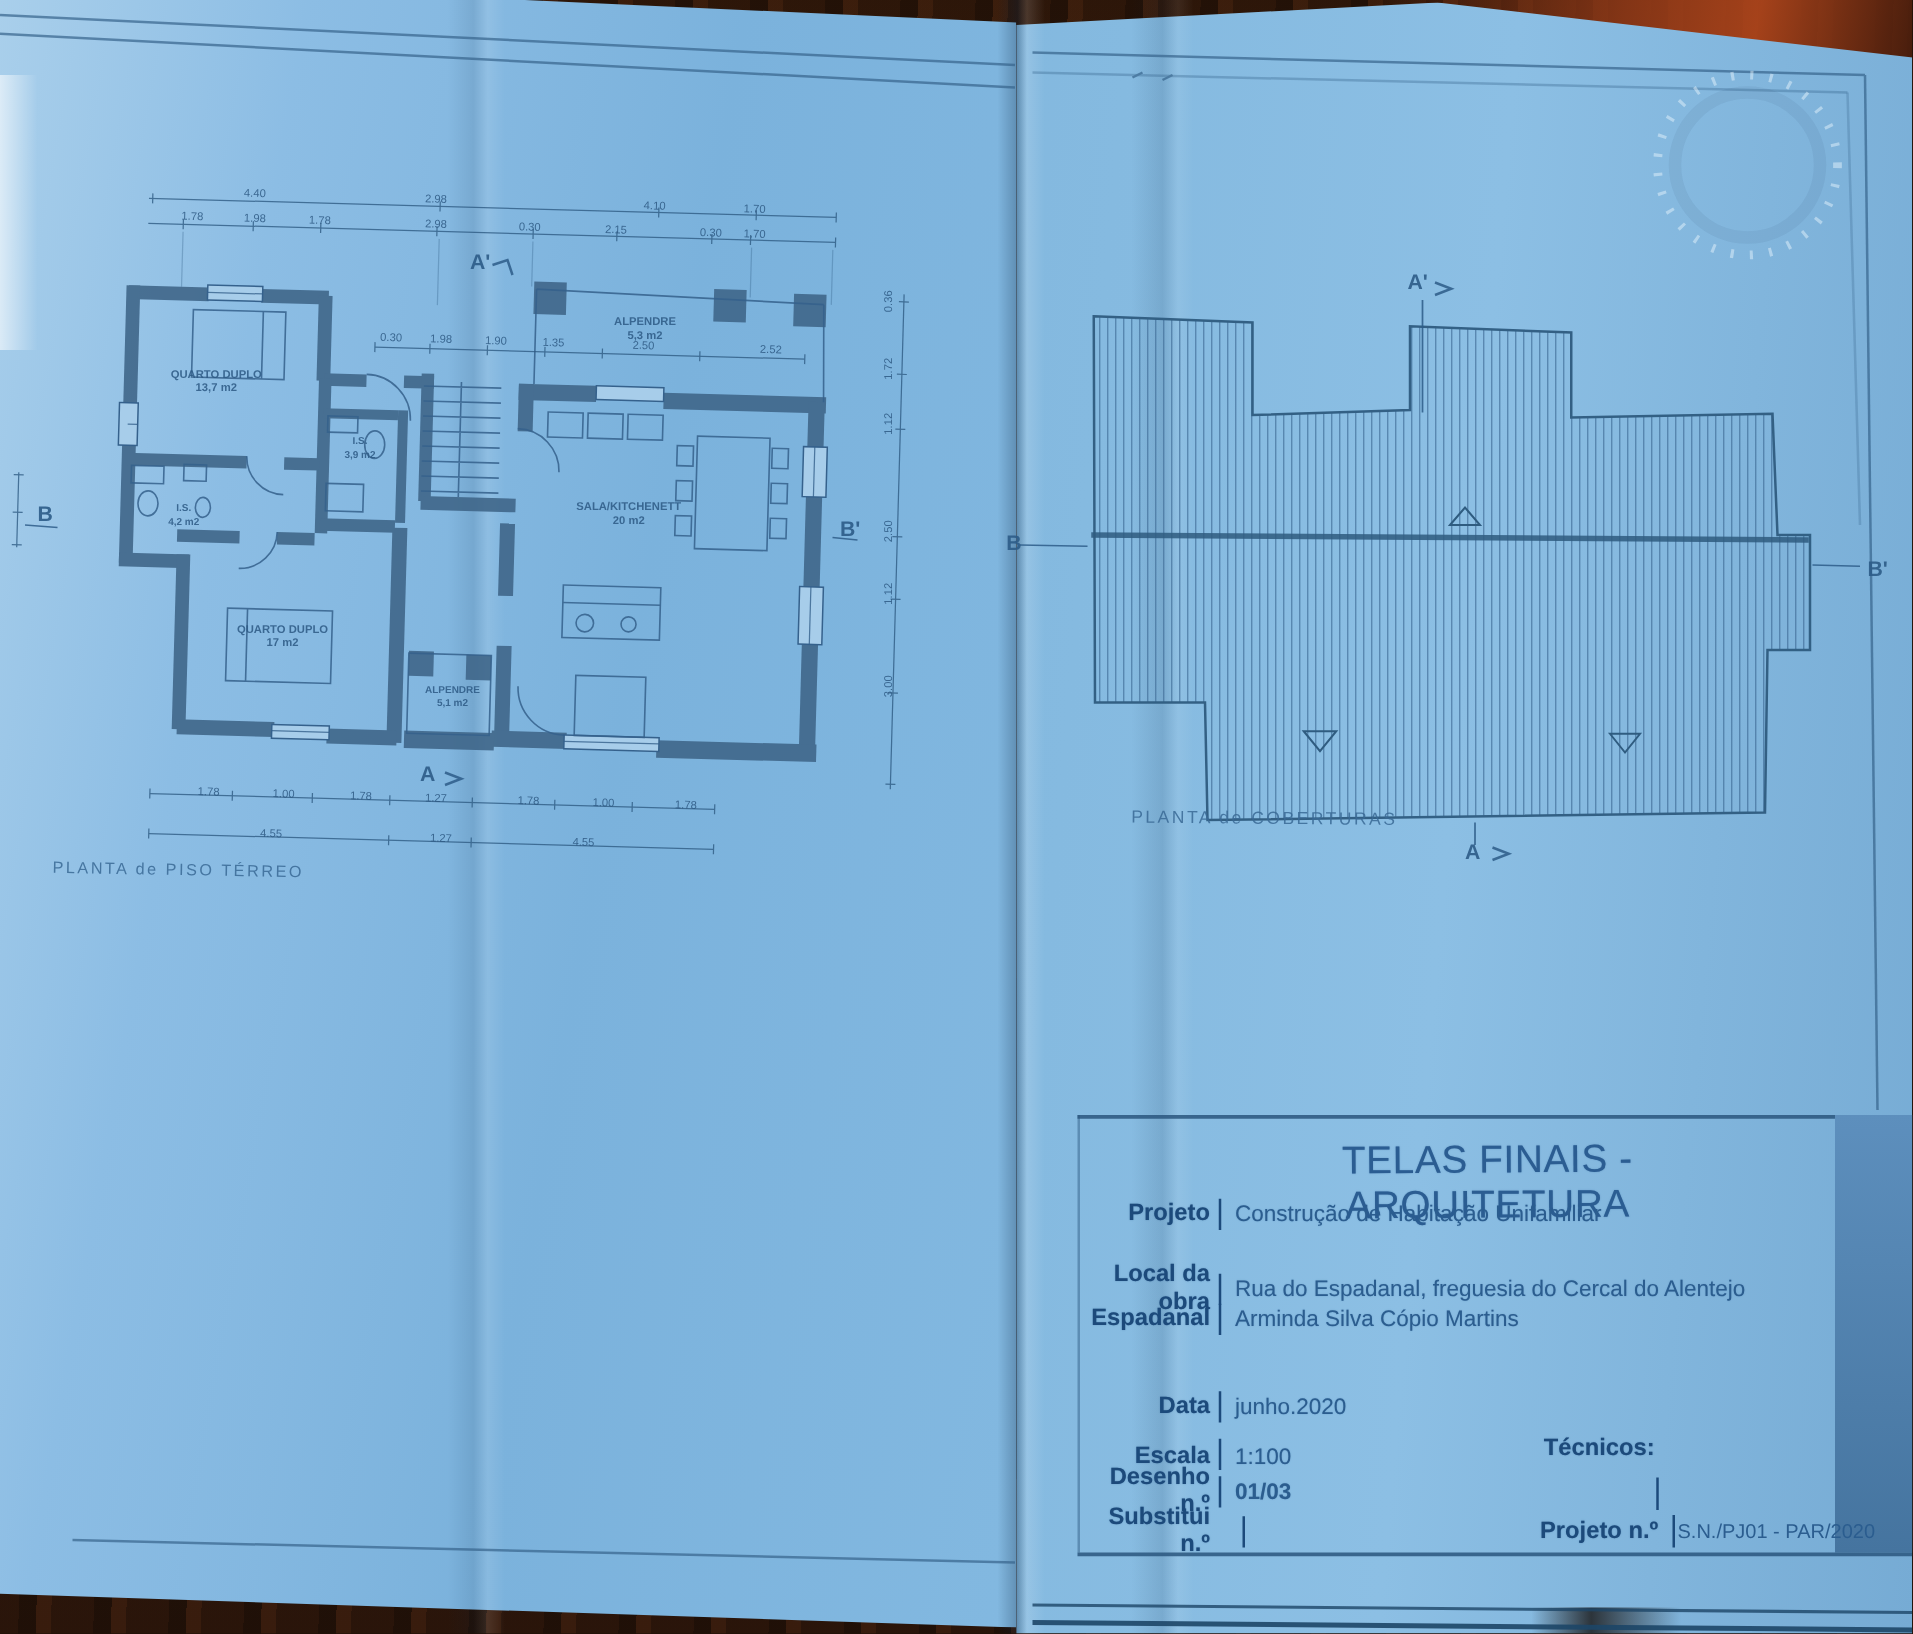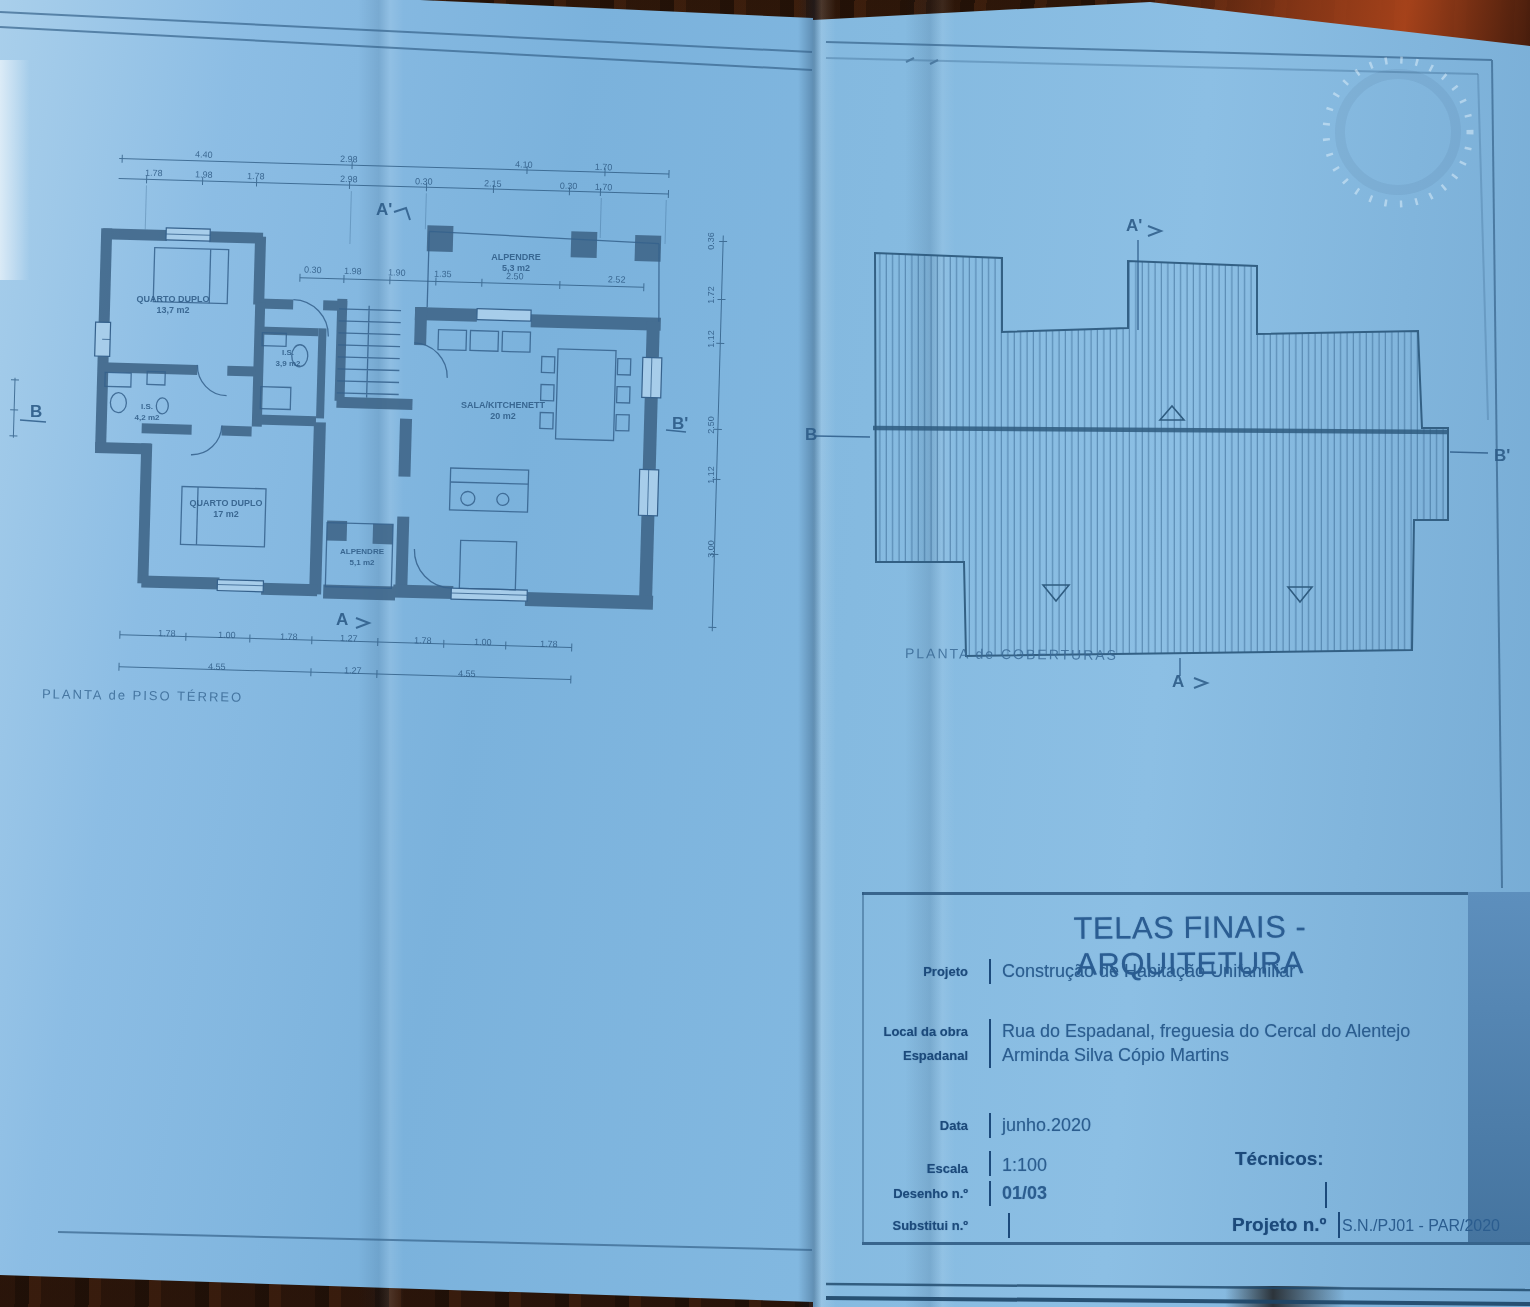--- a/index.html
+++ b/index.html
@@ -36,22 +36,22 @@
   .dim{position:absolute;font-size:9px;color:#2e5a84;opacity:.85;white-space:nowrap;}
   .dim-v{transform:rotate(-90deg);}
   .tb{position:absolute;left:860px;top:890px;width:670px;height:370px;}
   .tb-rule{position:absolute;background:#2a567e;opacity:.85;}
   .tb-title{position:absolute;left:100px;top:20px;width:460px;text-align:center;
     font-size:31px;letter-spacing:.5px;color:#2b5d92;transform:rotate(-.4deg);
     text-shadow:0 0 1px rgba(43,93,146,.6);}
   .tb-strip{position:absolute;left:608px;top:2px;width:62px;height:350px;
     background:linear-gradient(180deg,#5d8fbd,#45749f);}
   .tb-row{position:absolute;left:0;width:600px;height:26px;display:flex;align-items:center;}
-  .tb-label{width:108px;text-align:right;font-weight:bold;font-size:13px;color:#1c4a7b;
-    padding-right:21px;text-shadow:0 0 1px rgba(28,74,123,.5);}
+  .tb-label{width:108px;text-align:right;font-weight:bold;font-size:19px;color:#1c4a7b;
+    padding-right:7px;text-shadow:0 0 1px rgba(28,74,123,.5);}
   .tb-sep{width:2px;height:25px;background:#1c4a7b;}
   .tb-value{margin-left:11px;font-size:18px;color:#2b5d8f;white-space:nowrap;
     text-shadow:0 0 1px rgba(43,93,143,.4);}
   .tb-cell{position:absolute;font-weight:bold;font-size:19px;color:#1c4a7b;
     text-shadow:0 0 1px rgba(28,74,123,.5);}
   .tb-bar{position:absolute;width:2px;height:26px;background:#1c4a7b;}
   .tb-projval{position:absolute;font-size:16px;color:#2b5d8f;white-space:nowrap;}
 </style>
 </head>
 <body>

